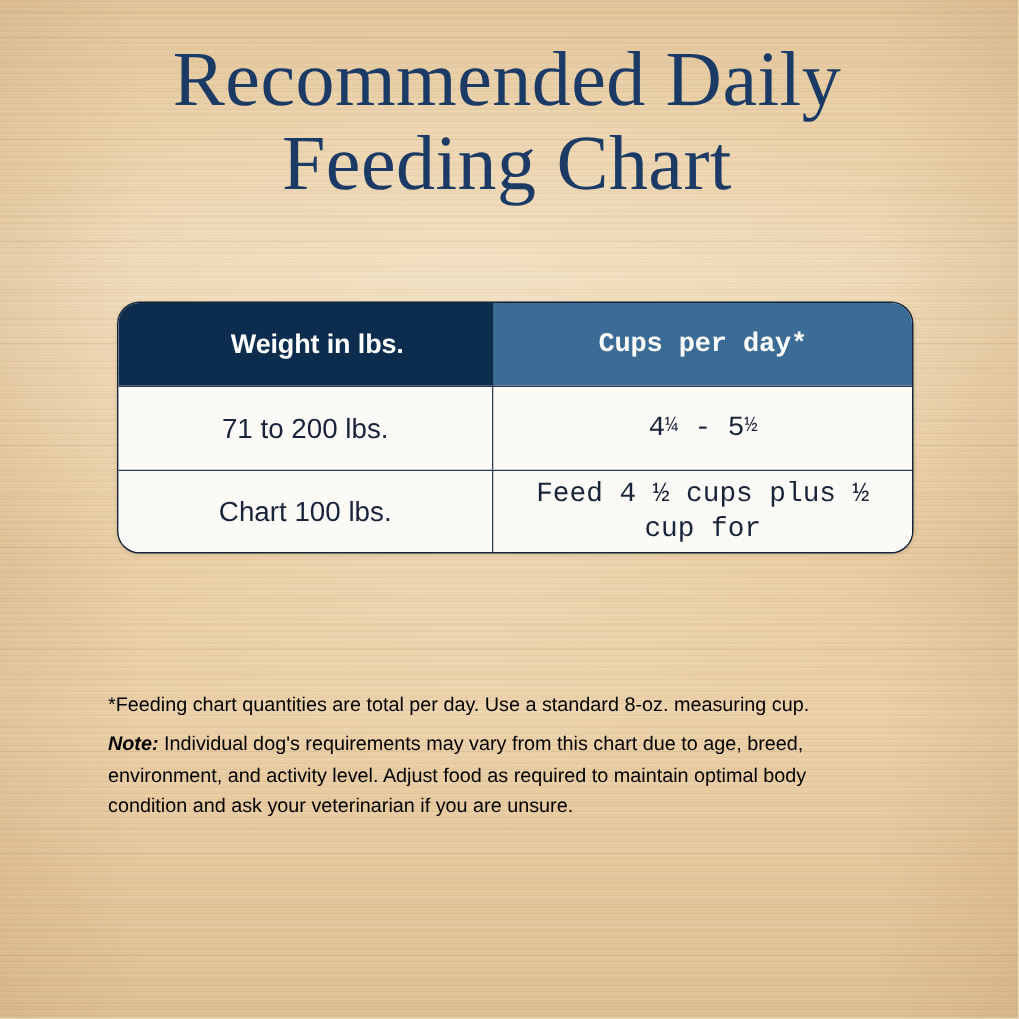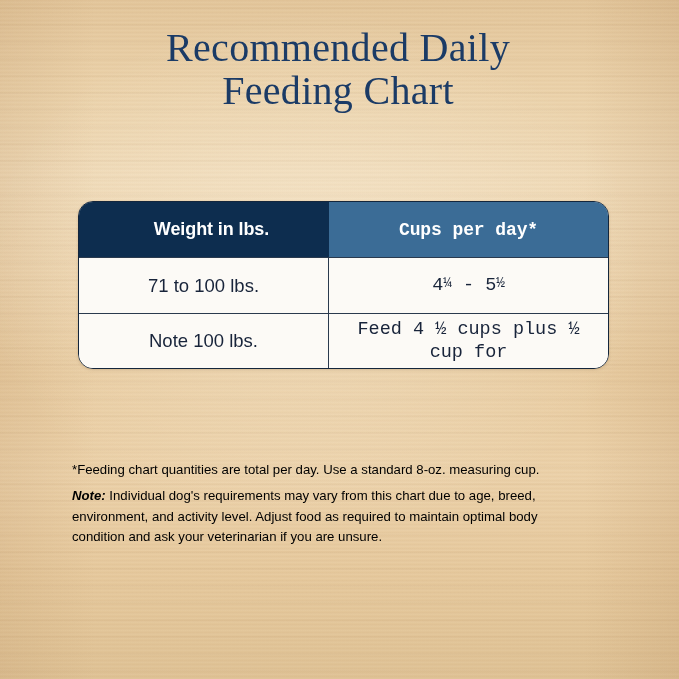--- a/index.html
+++ b/index.html
@@ -70,21 +70,21 @@
   }
 
   
   .title {
     position: absolute;
     left: 0;
     top: 26px;
     width: 676px;
     text-align: center;
     font-family: "Liberation Serif", serif;
-    font-size: 40px;
+    font-size: 52px;
     line-height: 1.08;
     color: #1b3b66;
     letter-spacing: 0.3px;
     white-space: pre-line;
   }
 
   
   .table-wrap {
     position: absolute;
     left: 78px;
@@ -202,28 +202,28 @@
 
   <div class="table-wrap">
 
     <div class="trow header-row">
       <div class="cell-left">Weight in lbs.</div>
       <div class="cell-right">Cups per day*</div>
     </div>
 
 
     <div class="trow body-row">
-      <div class="cell-left">71 to 100 lbs.</div>
+      <div class="cell-left">71 to 200 lbs.</div>
       <div class="cell-right">
         <span><span>4</span><span class="frac">¼</span> <span>-</span> <span>5</span><span class="frac">½</span></span>
       </div>
     </div>
 
     <div class="trow body-row tall">
-      <div class="cell-left">Note 100 lbs.</div>
+      <div class="cell-left">Chart 100 lbs.</div>
       <div class="cell-right">
         <div class="two-line">
           <div>Feed 4 ½ cups plus ½ cup for</div>
         </div>
       </div>
     </div>
 
   </div>
 
   <div class="notes">

